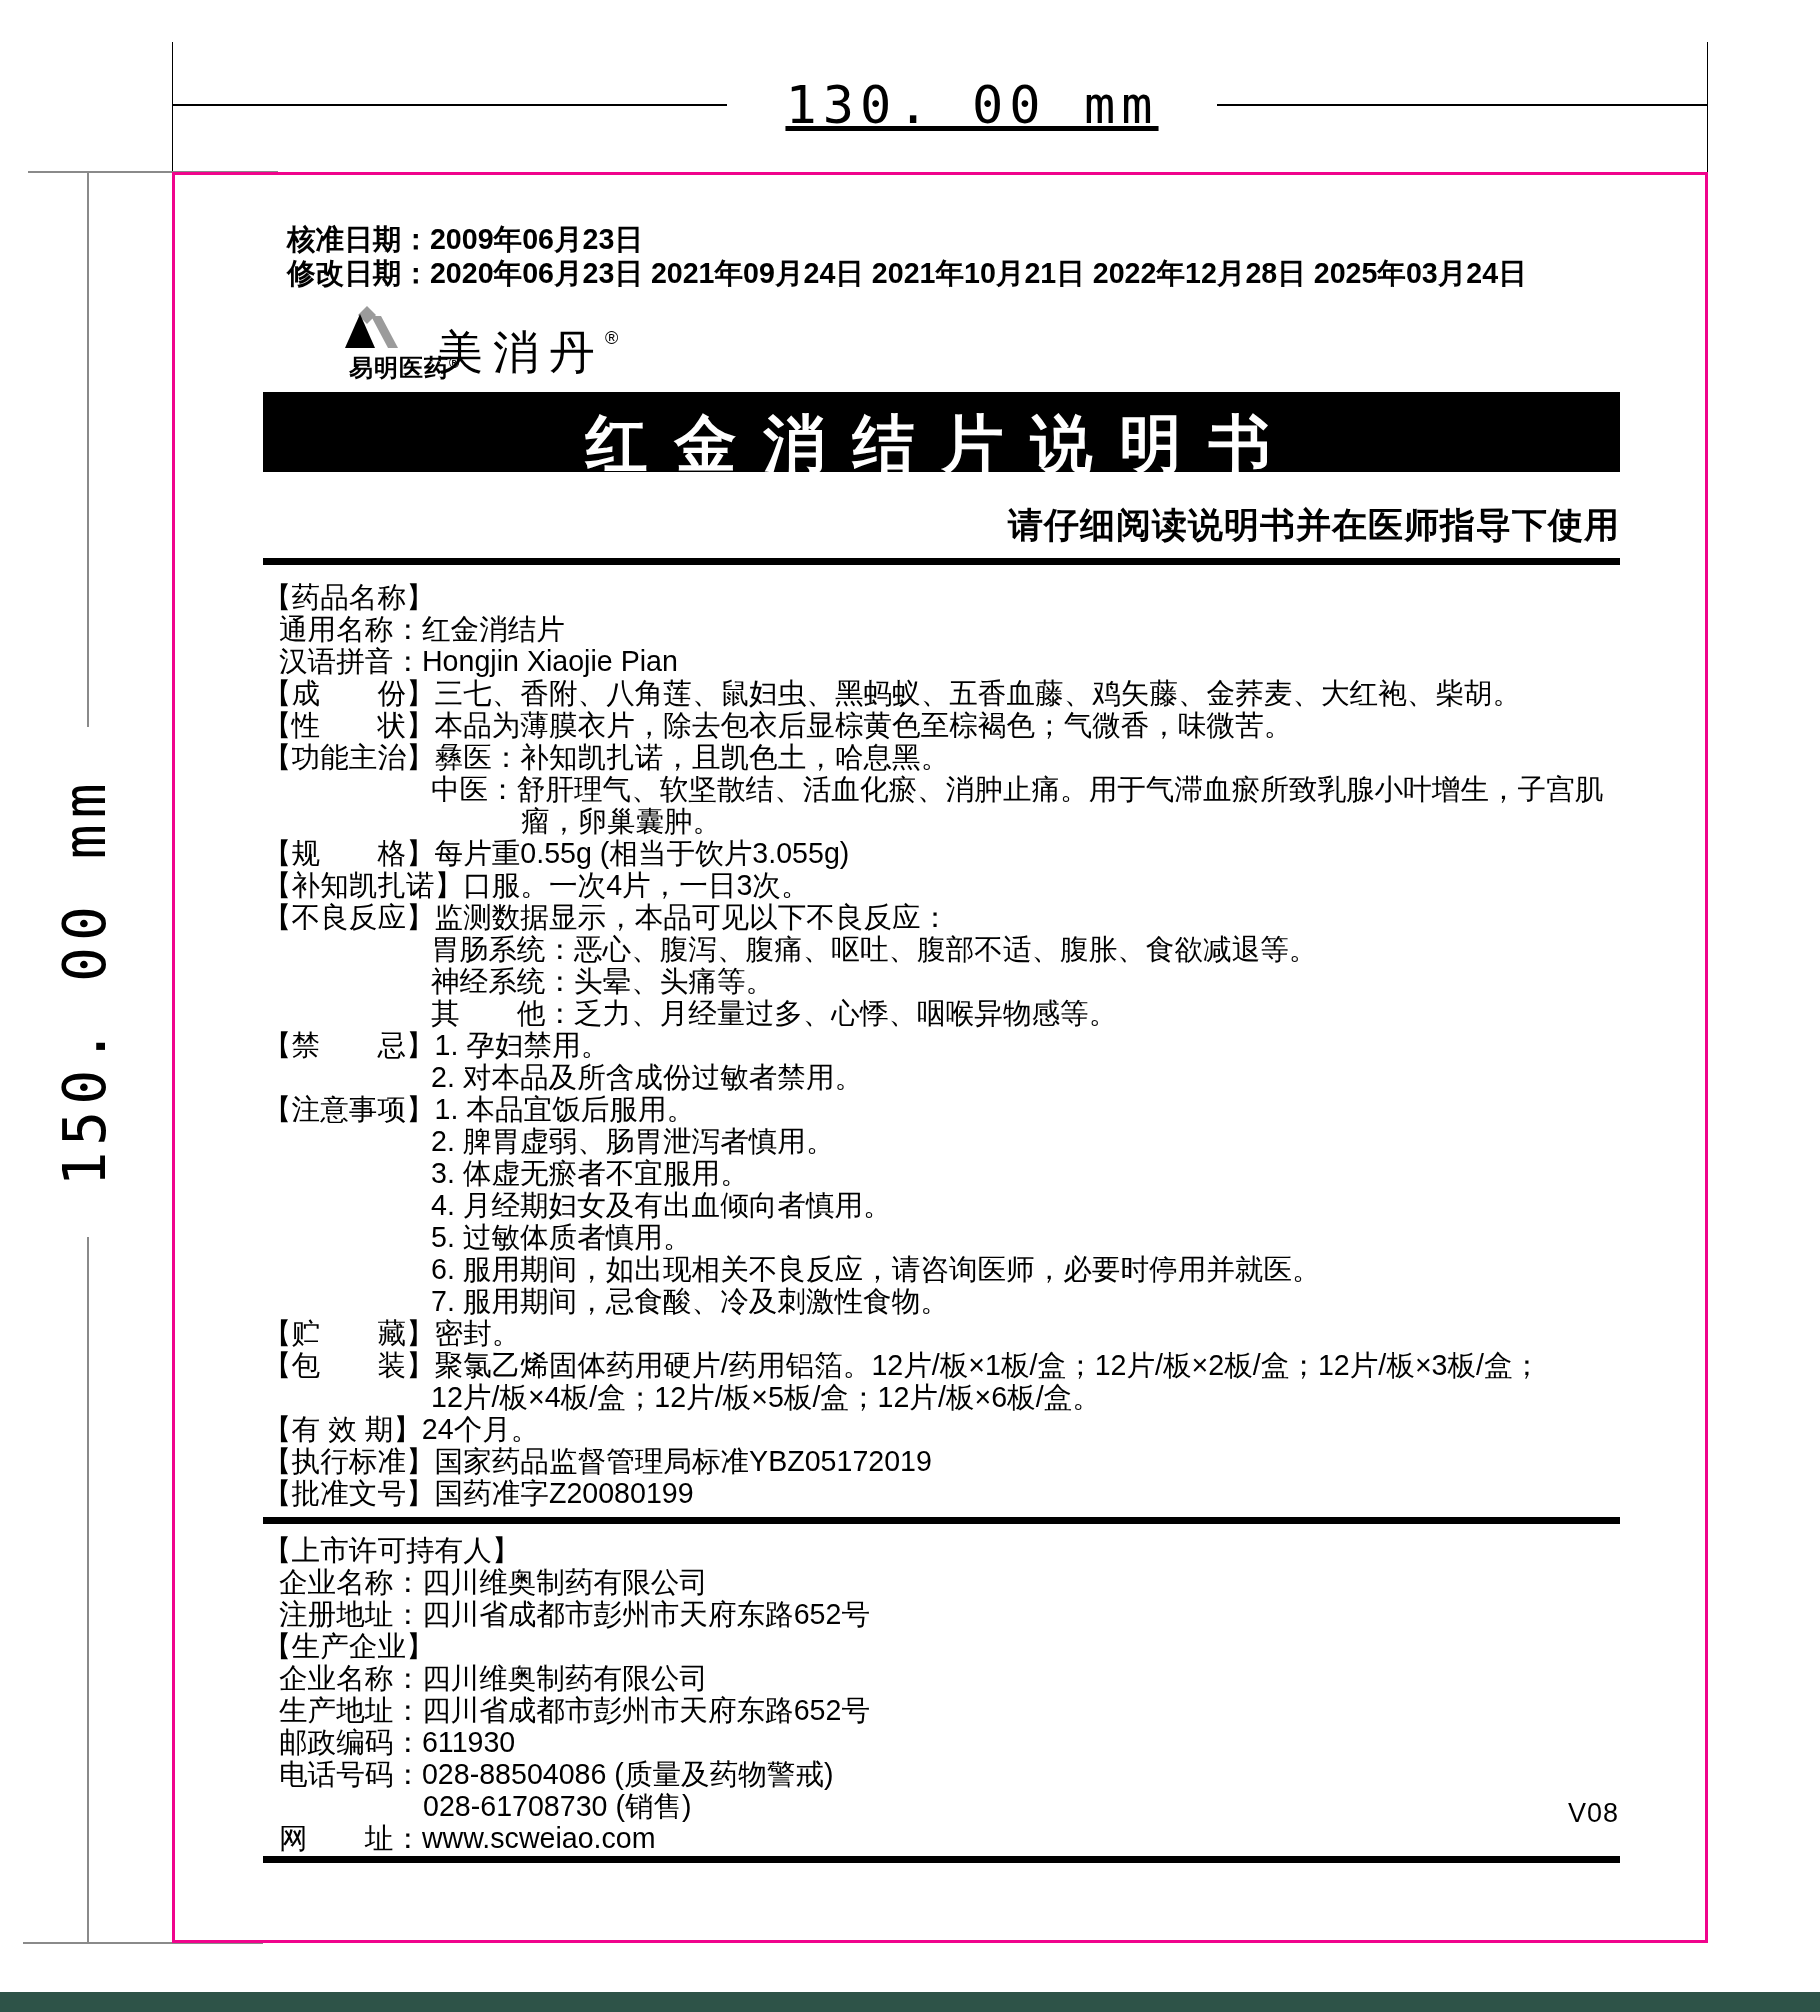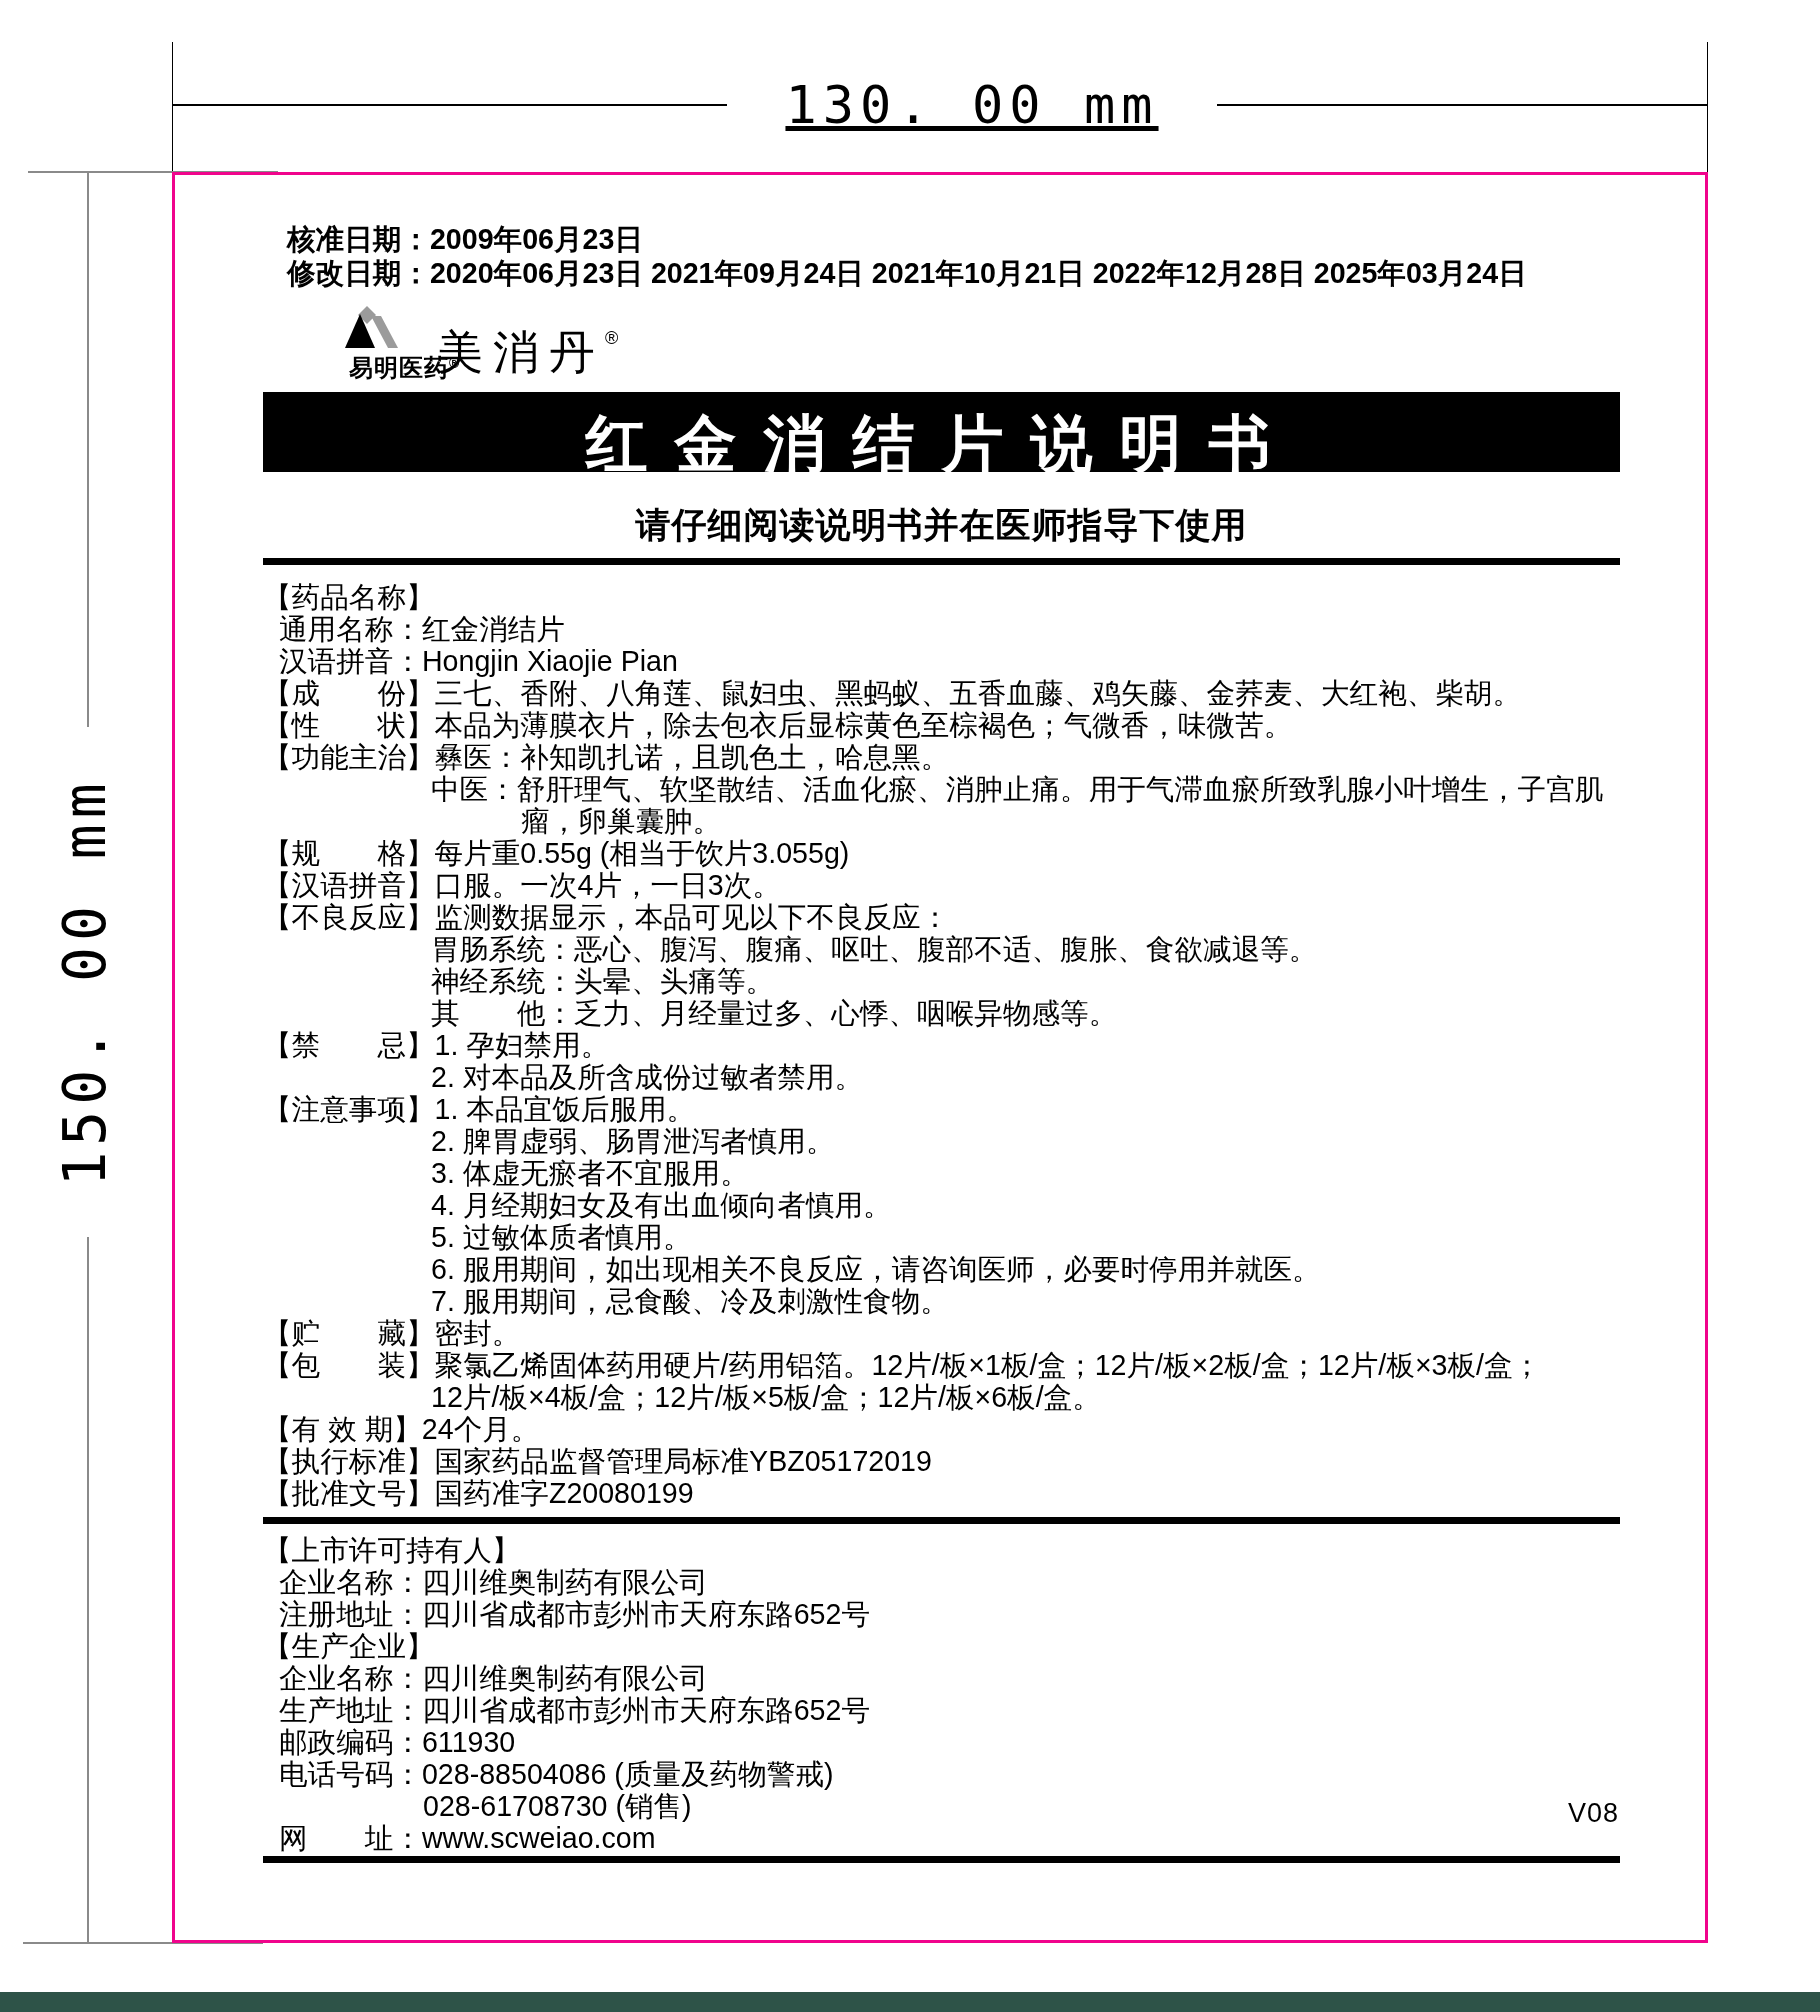--- a/index.html
+++ b/index.html
@@ -36,21 +36,21 @@
     font-family:Liberation Sans, sans-serif;
     text-align:right;
   }
   .logo-brand .rmark{font-size:18px;vertical-align:24px;letter-spacing:0;}
   .titlebar{
     position:absolute;left:263px;top:392px;width:1357px;height:80px;background:#000;
     color:#fff;font-size:62px;font-weight:bold;letter-spacing:27px;
     line-height:104px;text-align:center;white-space:nowrap;
   }
   .subtitle{
-    position:absolute;left:263px;top:502px;width:1357px;text-align:center;
+    position:absolute;left:263px;top:502px;width:1357px;text-align:right;
     font-size:35px;font-weight:bold;letter-spacing:1px;
   }
   
   .text-col{position:absolute;left:263px;top:558px;width:1357px;}
   .rule{height:7px;background:#000;}
   .rule.r1{margin-bottom:16px;}
   .rule.r2{margin-top:8px;margin-bottom:10px;}
   .rule.r3{margin-top:2px;}
   .bl{font-size:28.6px;line-height:32px;white-space:nowrap;}
   .bl.l0{padding-left:0;}
@@ -102,21 +102,21 @@
     <div>
         <div class="bl l0">【药品名称】</div>
         <div class="bl in">通用名称：红金消结片</div>
         <div class="bl in">汉语拼音：Hongjin Xiaojie Pian</div>
         <div class="bl l0">【成　　份】三七、香附、八角莲、鼠妇虫、黑蚂蚁、五香血藤、鸡矢藤、金荞麦、大红袍、柴胡。</div>
         <div class="bl l0">【性　　状】本品为薄膜衣片，除去包衣后显棕黄色至棕褐色；气微香，味微苦。</div>
         <div class="bl l0">【功能主治】彝医：补知凯扎诺，且凯色土，哈息黑。</div>
         <div class="bl l1">中医：舒肝理气、软坚散结、活血化瘀、消肿止痛。用于气滞血瘀所致乳腺小叶增生，子宫肌</div>
         <div class="bl l2">瘤，卵巢囊肿。</div>
         <div class="bl l0">【规　　格】每片重0.55g (相当于饮片3.055g)</div>
-        <div class="bl l0">【汉语拼音】口服。一次4片，一日3次。</div>
+        <div class="bl l0">【补知凯扎诺】口服。一次4片，一日3次。</div>
         <div class="bl l0">【不良反应】监测数据显示，本品可见以下不良反应：</div>
         <div class="bl l1">胃肠系统：恶心、腹泻、腹痛、呕吐、腹部不适、腹胀、食欲减退等。</div>
         <div class="bl l1">神经系统：头晕、头痛等。</div>
         <div class="bl l1">其　　他：乏力、月经量过多、心悸、咽喉异物感等。</div>
         <div class="bl l0">【禁　　忌】1. 孕妇禁用。</div>
         <div class="bl l1">2. 对本品及所含成份过敏者禁用。</div>
         <div class="bl l0">【注意事项】1. 本品宜饭后服用。</div>
         <div class="bl l1">2. 脾胃虚弱、肠胃泄泻者慎用。</div>
         <div class="bl l1">3. 体虚无瘀者不宜服用。</div>
         <div class="bl l1">4. 月经期妇女及有出血倾向者慎用。</div>

